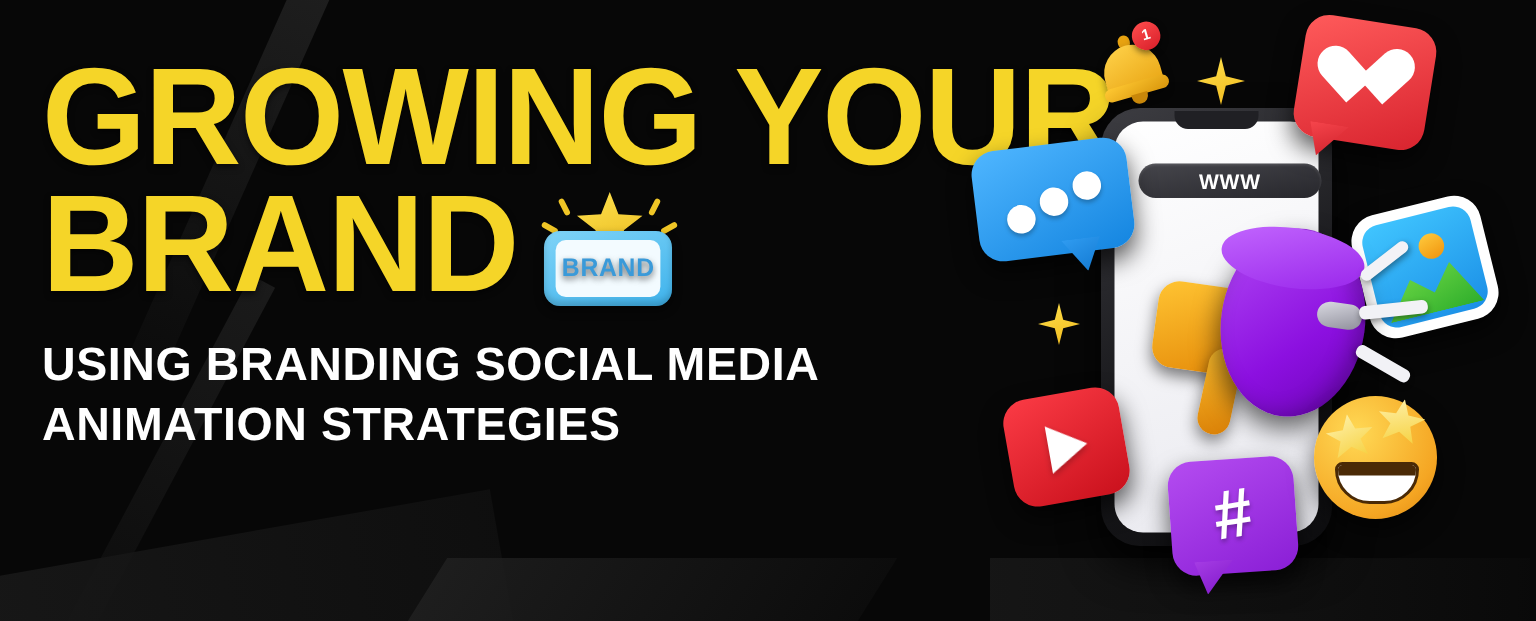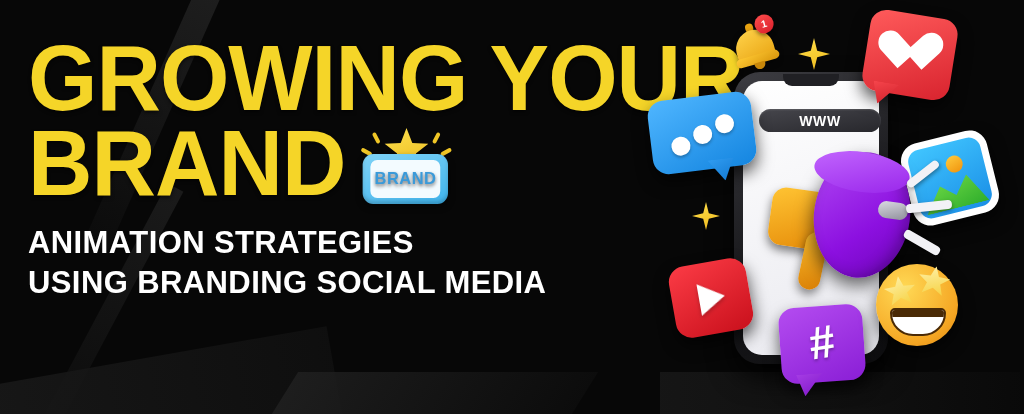--- a/index.html
+++ b/index.html
@@ -214,22 +214,22 @@
           <span class="bb-plate">
             <span class="bb-inner">
               <span class="bb-text">BRAND</span>
             </span>
           </span>
         </span>
       </span>
     </h1>
 
     <p class="subtitle">
+      <span class="sub-line">USING BRANDING SOCIAL MEDIA</span>
       <span class="sub-line">ANIMATION STRATEGIES</span>
-      <span class="sub-line">USING BRANDING SOCIAL MEDIA</span>
     </p>
   </div>
 
   <div class="illus">
 
     <div class="phone">
       <div class="phone-screen">
         <div class="url-bar">
           <span class="url-text">WWW</span>
         </div>

